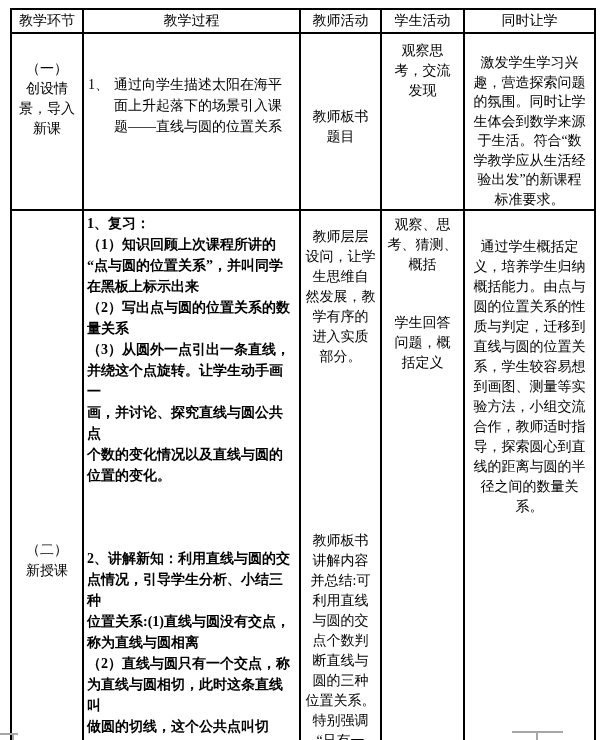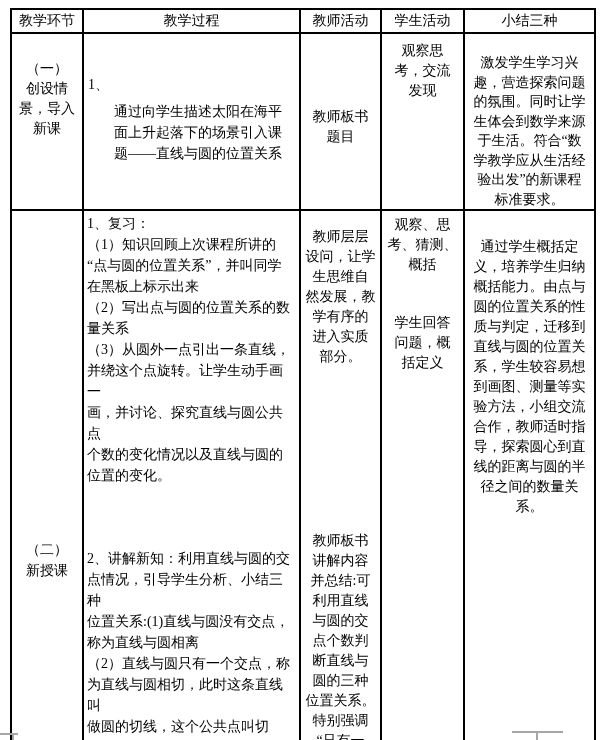--- a/index.html
+++ b/index.html
@@ -40,29 +40,29 @@
   tr.row1 { height: 165px; }
   tr.row2 { height: 534px; }
 
   .txt { white-space: pre-wrap; word-break: break-all; }
 
   
   .r1c1 { text-align: center; }
   .r1c1 .txt { padding-top: 25px; line-height: 20px; }
   .r1c2 .item { display: flex; padding: 40px 2px 0 4px; line-height: 21px; }
   .r1c2 .marker { flex: 0 0 26px; }
-  .r1c2 .itext { flex: 1; white-space: pre-wrap; margin-top: 27px; }
+  .r1c2 .itext { flex: 1; white-space: pre-wrap; }
   .r1c3 .txt { padding-top: 73px; line-height: 20px; text-align: center; }
   .r1c4 .txt { padding-top: 7px; line-height: 20px; text-align: center; }
   .r1c5 .txt { padding-top: 19px; line-height: 19.5px; text-align: center; }
 
   
   .r2c1 { text-align: center; }
   .r2c1 .txt { padding-top: 328px; line-height: 21px; }
-  .r2c2 .blk { padding: 2px 3px 0 3px; line-height: 21px; }
+  .r2c2 .blk { padding: 2px 3px 0 3px; line-height: 21px; font-weight: bold; }
   .r2c2 .blk2 { margin-top: 60px; }
   .r2c3 .blk { padding: 16px 2px 0 2px; line-height: 20px; text-align: center; }
   .r2c3 .blk2 { margin-top: 148px; }
   .r2c4 .blk { padding: 4px 2px 0 2px; line-height: 20px; text-align: center; }
   .r2c4 .blk2 { margin-top: 34px; }
   .r2c5 .txt { padding-top: 26px; line-height: 20px; text-align: center; }
 
   
   .handle { position: absolute; background: #a6a6a6; }
   .h-left-horiz  { left: 0;   top: 733px; width: 18px; height: 2px; }
@@ -82,21 +82,21 @@
         <col class="col3">
         <col class="col4">
         <col class="col5">
     </colgroup>
     <tbody>
         <tr class="hdr">
       <th>教学环节</th>
       <th>教学过程</th>
       <th>教师活动</th>
       <th>学生活动</th>
-      <th>小结三种</th>
+      <th>同时让学</th>
     </tr>
 
     <tr class="row1">
       <td class="r1c1">
         <div class="txt">（一）
 创设情
 景，导入
 新课</div>
       </td>
       <td class="r1c2">

